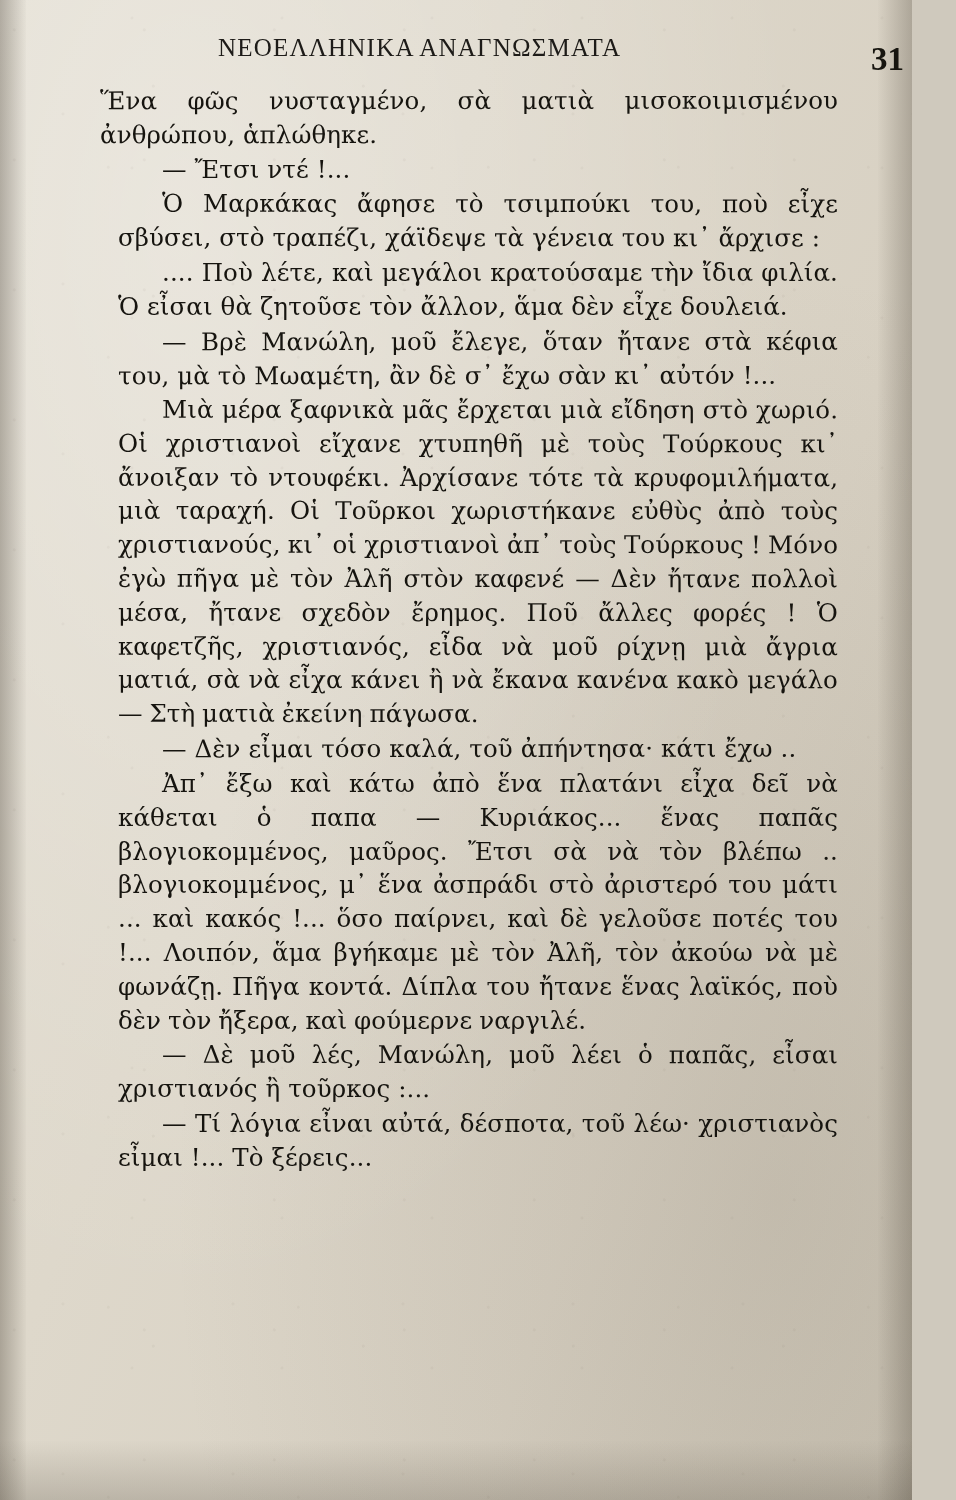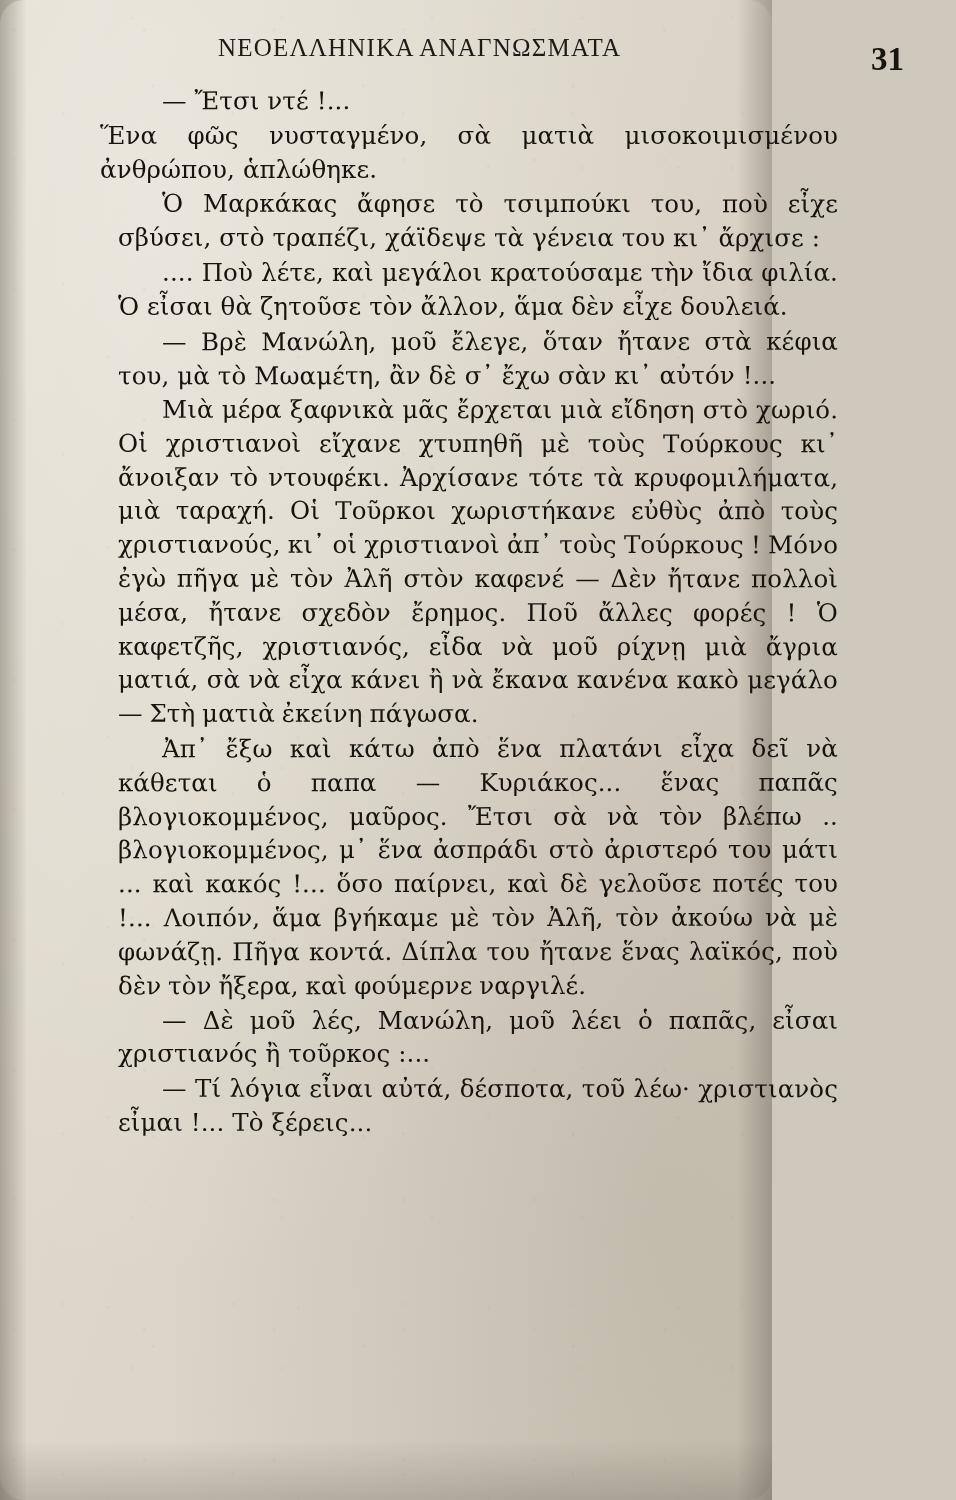--- a/index.html
+++ b/index.html
@@ -8,28 +8,27 @@
   }
   body {
     width: 956px;
     height: 1500px;
     background: #cfc9bd;
     font-family: "DejaVu Serif", serif;
     overflow: hidden;
   }
   .page {
     position: relative;
-    width: 772px;
+    width: 912px;
     height: 1500px;
     background:
       radial-gradient(ellipse at 20% 15%, rgba(255,255,255,0.30), rgba(255,255,255,0) 60%),
       radial-gradient(ellipse at 85% 80%, rgba(120,110,95,0.18), rgba(255,255,255,0) 55%),
       linear-gradient(110deg, #e3ded2 0%, #ded8cb 35%, #d8d1c3 70%, #cdc6b7 100%);
     box-sizing: border-box;
-    border-radius: 24px;
   }
   .grain {
     position: absolute;
     inset: 0;
     pointer-events: none;
     background-image:
       radial-gradient(circle at 11% 23%, rgba(90,80,65,0.06) 0 1px, transparent 2px),
       radial-gradient(circle at 37% 67%, rgba(90,80,65,0.05) 0 1px, transparent 2px),
       radial-gradient(circle at 73% 41%, rgba(90,80,65,0.06) 0 1px, transparent 2px),
       radial-gradient(circle at 88% 12%, rgba(90,80,65,0.05) 0 1px, transparent 2px),
@@ -128,25 +127,26 @@
   <div class="edge-bottom"></div>
 
   <div class="content">
 
     <div class="header">
       <div class="running-title">ΝΕΟΕΛΛΗΝΙΚΑ ΑΝΑΓΝΩΣΜΑΤΑ</div>
       <div class="folio">31</div>
     </div>
 
     <div class="body-text">
+      <p class="para hang">Ἕνα φῶς νυσταγμένο, σὰ ματιὰ μισοκοιμισμένου ἀνθρώπου, ἁπλώθηκε.</p>
       <p class="para indent">— Ἔτσι ντέ !...</p>
-      <p class="para hang">Ἕνα φῶς νυσταγμένο, σὰ ματιὰ μισοκοιμισμένου ἀνθρώπου, ἁπλώθηκε.</p>
       <p class="para indent">Ὁ Μαρκάκας ἄφησε τὸ τσιμπούκι του, ποὺ εἶχε σβύσει, στὸ τραπέζι, χάϊδεψε τὰ γένεια του κι᾽ ἄρχισε :</p>
       <p class="para indent">.... Ποὺ λέτε, καὶ μεγάλοι κρατούσαμε τὴν ἴδια φιλία. Ὁ εἶσαι θὰ ζητοῦσε τὸν ἄλλον, ἅμα δὲν εἶχε δουλειά.</p>
       <p class="para indent">— Βρὲ Μανώλη, μοῦ ἔλεγε, ὅταν ἤτανε στὰ κέφια του, μὰ τὸ Μωαμέτη, ἂν δὲ σ᾽ ἔχω σὰν κι᾽ αὐτόν !...</p>
       <p class="para indent tight">Μιὰ μέρα ξαφνικὰ μᾶς ἔρχεται μιὰ εἴδηση στὸ χωριό. Οἱ χριστιανοὶ εἴχανε χτυπηθῆ μὲ τοὺς Τούρκους κι᾽ ἄνοιξαν τὸ ντουφέκι. Ἀρχίσανε τότε τὰ κρυφομιλήματα, μιὰ ταραχή. Οἱ Τοῦρκοι χωριστήκανε εὐθὺς ἀπὸ τοὺς χριστιανούς, κι᾽ οἱ χριστιανοὶ ἀπ᾽ τοὺς Τούρκους ! Μόνο ἐγὼ πῆγα μὲ τὸν Ἀλῆ στὸν καφενέ — Δὲν ἤτανε πολλοὶ μέσα, ἤτανε σχεδὸν ἔρημος. Ποῦ ἄλλες φορές ! Ὁ καφετζῆς, χριστιανός, εἶδα νὰ μοῦ ρίχνῃ μιὰ ἄγρια ματιά, σὰ νὰ εἶχα κάνει ἢ νὰ ἔκανα κανένα κακὸ μεγάλο — Στὴ ματιὰ ἐκείνη πάγωσα.</p>
+      <p class="para indent">— Δὲν εἶμαι τόσο καλά, τοῦ ἀπήντησα· κάτι ἔχω ..</p>
       <p class="para indent tight">Ἀπ᾽ ἔξω καὶ κάτω ἀπὸ ἕνα πλατάνι εἶχα δεῖ νὰ κάθεται ὁ παπα — Κυριάκος... ἕνας παπᾶς βλογιοκομμένος, μαῦρος. Ἔτσι σὰ νὰ τὸν βλέπω .. βλογιοκομμένος, μ᾽ ἕνα ἀσπράδι στὸ ἀριστερό του μάτι ... καὶ κακός !... ὅσο παίρνει, καὶ δὲ γελοῦσε ποτές του !... Λοιπόν, ἅμα βγήκαμε μὲ τὸν Ἀλῆ, τὸν ἀκούω νὰ μὲ φωνάζῃ. Πῆγα κοντά. Δίπλα του ἤτανε ἕνας λαϊκός, ποὺ δὲν τὸν ἤξερα, καὶ φούμερνε ναργιλέ.</p>
       <p class="para indent">— Δὲ μοῦ λές, Μανώλη, μοῦ λέει ὁ παπᾶς, εἶσαι χριστιανός ἢ τοῦρκος :...</p>
       <p class="para indent">— Τί λόγια εἶναι αὐτά, δέσποτα, τοῦ λέω· χριστιανὸς εἶμαι !... Τὸ ξέρεις...</p>
     </div>
 
   </div>
 </div>
 
 </body></html>

